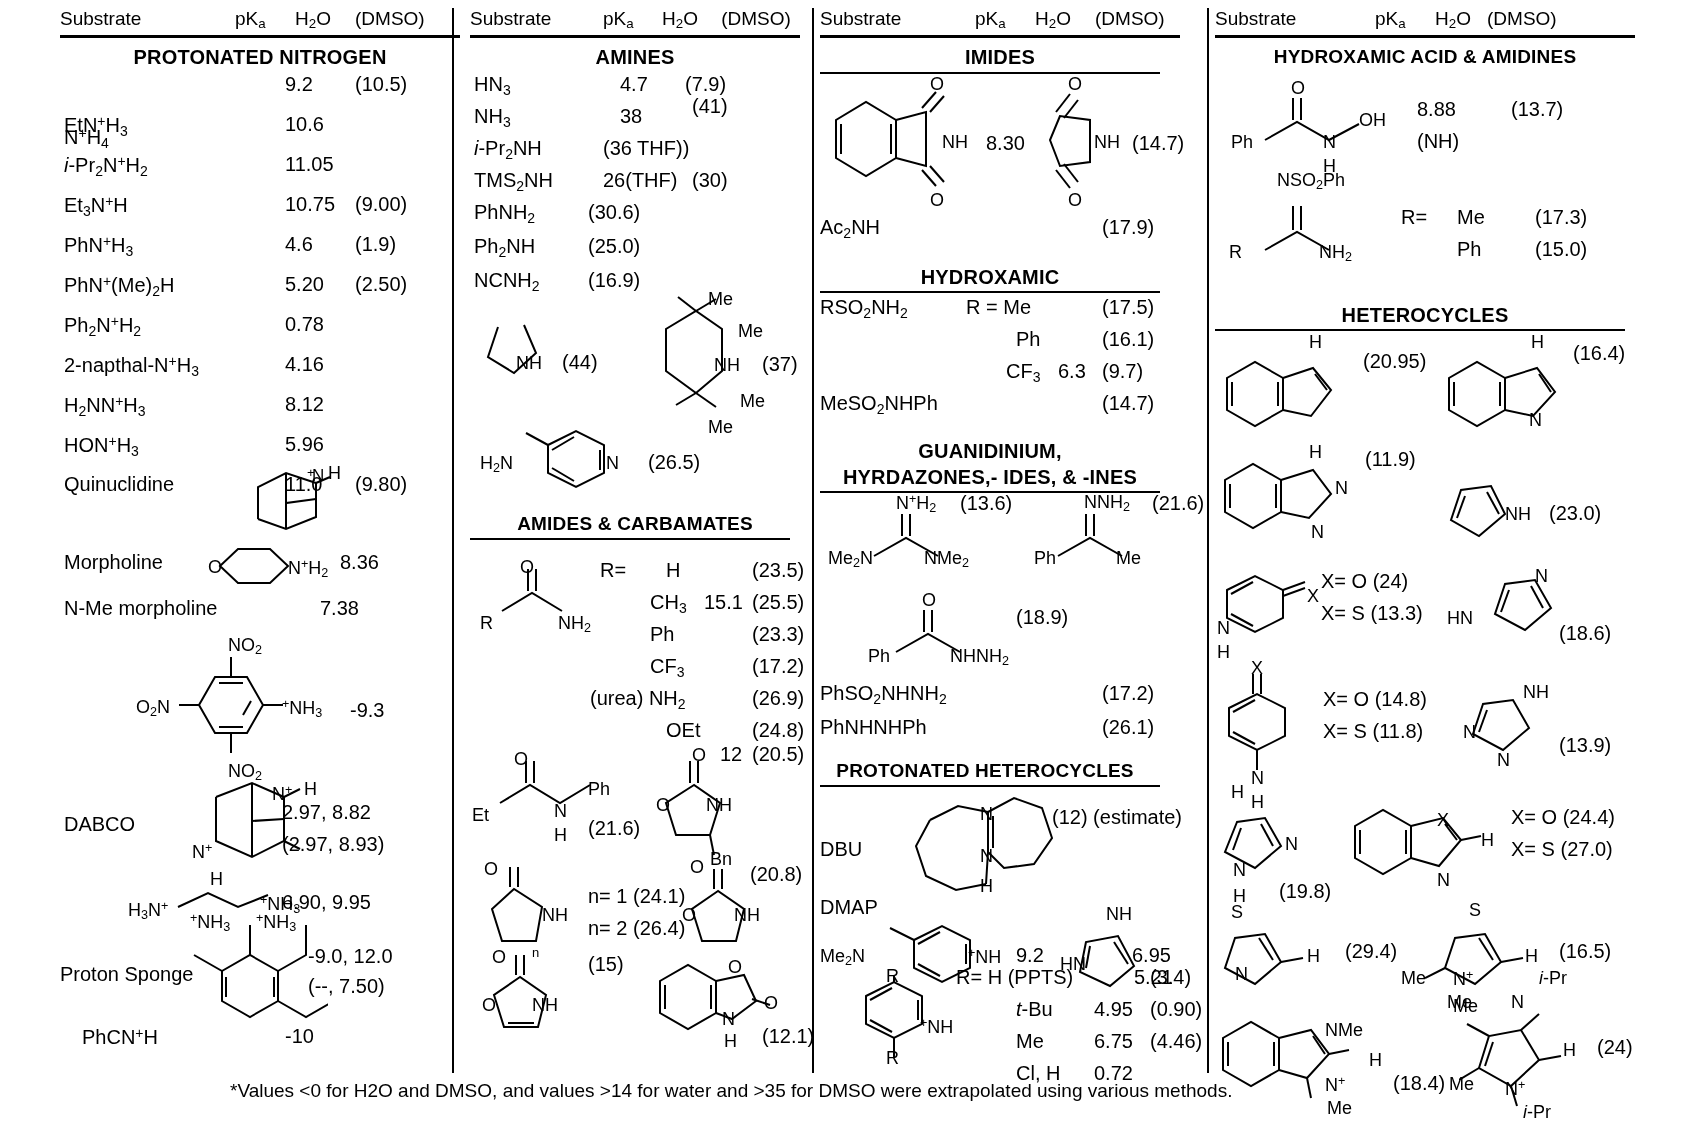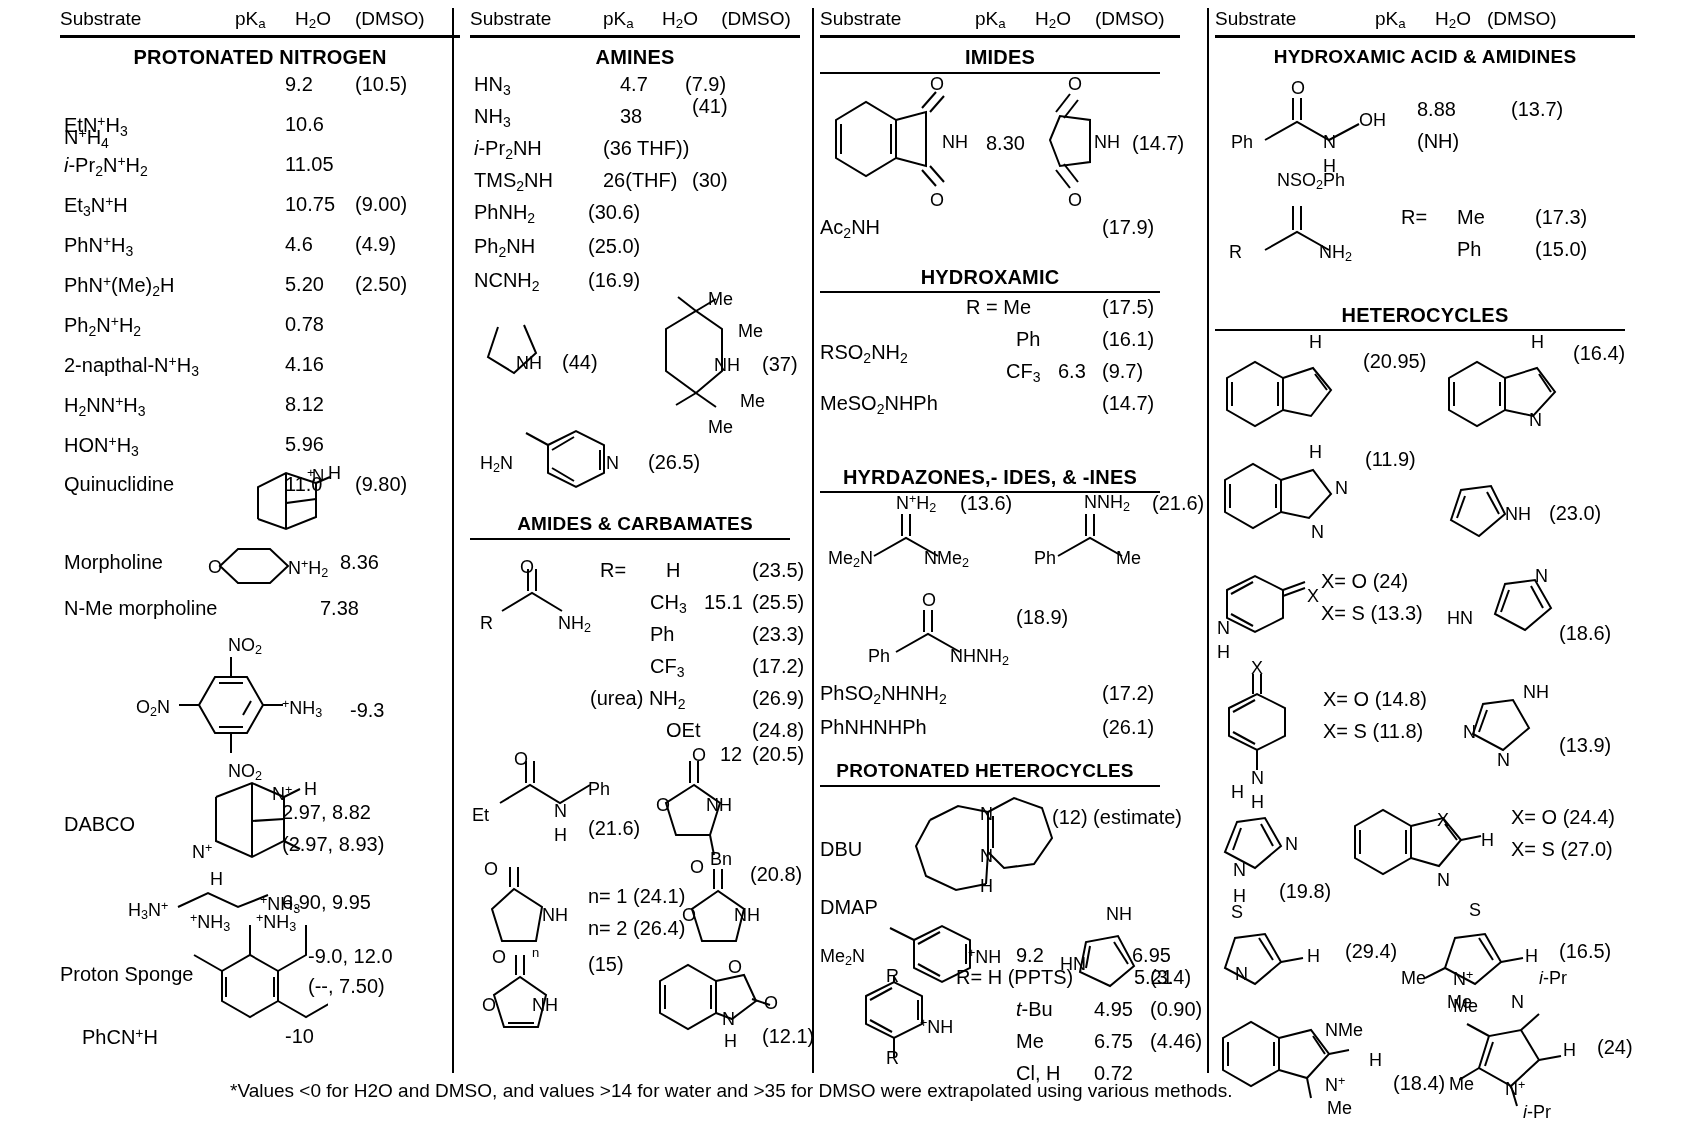--- a/index.html
+++ b/index.html
@@ -84,21 +84,21 @@
 
       <div class="abs" style="left:4px;top:80px;"><span class="it">i</span>-Pr<sub>2</sub>N<sup>+</sup>H<sub>2</sub></div>
       <div class="abs" style="left:225px;top:80px;">11.05</div>
 
       <div class="abs" style="left:4px;top:120px;">Et<sub>3</sub>N<sup>+</sup>H</div>
       <div class="abs" style="left:225px;top:120px;">10.75</div>
       <div class="abs" style="left:295px;top:120px;">(9.00)</div>
 
       <div class="abs" style="left:4px;top:160px;">PhN<sup>+</sup>H<sub>3</sub></div>
       <div class="abs" style="left:225px;top:160px;">4.6</div>
-      <div class="abs" style="left:295px;top:160px;">(4.9)</div>
+      <div class="abs" style="left:295px;top:160px;">(1.9)</div>
 
       <div class="abs" style="left:4px;top:200px;">PhN<sup>+</sup>(Me)<sub>2</sub>H</div>
       <div class="abs" style="left:225px;top:200px;">5.20</div>
       <div class="abs" style="left:295px;top:200px;">(2.50)</div>
 
       <div class="abs" style="left:4px;top:240px;">Ph<sub>2</sub>N<sup>+</sup>H<sub>2</sub></div>
       <div class="abs" style="left:225px;top:240px;">0.78</div>
 
       <div class="abs" style="left:4px;top:280px;">2-napthal-N<sup>+</sup>H<sub>3</sub></div>
       <div class="abs" style="left:225px;top:280px;">4.16</div>
@@ -440,32 +440,33 @@
       <div class="absm" style="left:248px;top:110px;">O</div>
       <div class="absm" style="left:274px;top:52px;">NH</div>
       <div class="abs" style="left:312px;top:52px;">(14.7)</div>
 
       <div class="abs" style="left:0px;top:136px;">Ac<sub>2</sub>NH</div>
       <div class="abs" style="left:282px;top:136px;">(17.9)</div>
 
       <div class="sect" style="position:absolute;left:0;top:178px;width:340px;">HYDROXAMIC</div>
       <div class="srule" style="position:absolute;left:0px;top:208px;width:340px;"></div>
 
-      <div class="abs" style="left:0px;top:216px;margin-top:45px;">RSO<sub>2</sub>NH<sub>2</sub></div>
+      <div class="abs" style="left:0px;top:216px;">RSO<sub>2</sub>NH<sub>2</sub></div>
       <div class="abs" style="left:146px;top:216px;">R = Me</div>
       <div class="abs" style="left:282px;top:216px;">(17.5)</div>
       <div class="abs" style="left:196px;top:248px;">Ph</div>
       <div class="abs" style="left:282px;top:248px;">(16.1)</div>
       <div class="abs" style="left:186px;top:280px;">CF<sub>3</sub></div>
       <div class="abs" style="left:238px;top:280px;">6.3</div>
       <div class="abs" style="left:282px;top:280px;">(9.7)</div>
 
       <div class="abs" style="left:0px;top:312px;">MeSO<sub>2</sub>NHPh</div>
       <div class="abs" style="left:282px;top:312px;">(14.7)</div>
 
+      <div class="sect" style="position:absolute;left:0;top:352px;width:340px;">GUANIDINIUM,</div>
       <div class="sect" style="position:absolute;left:0;top:378px;width:340px;">HYRDAZONES,- IDES, &amp; -INES</div>
       <div class="srule" style="position:absolute;left:0px;top:408px;width:340px;"></div>
 
       <svg class="struct" style="left:24px;top:420px;" width="140" height="90" viewBox="0 0 140 90">
         <g stroke="#000" stroke-width="2" fill="none">
           <path d="M30 56 L62 38 L94 56"></path>
           <path d="M58 36 L58 14"></path>
           <path d="M66 36 L66 14"></path>
         </g>
       </svg>

